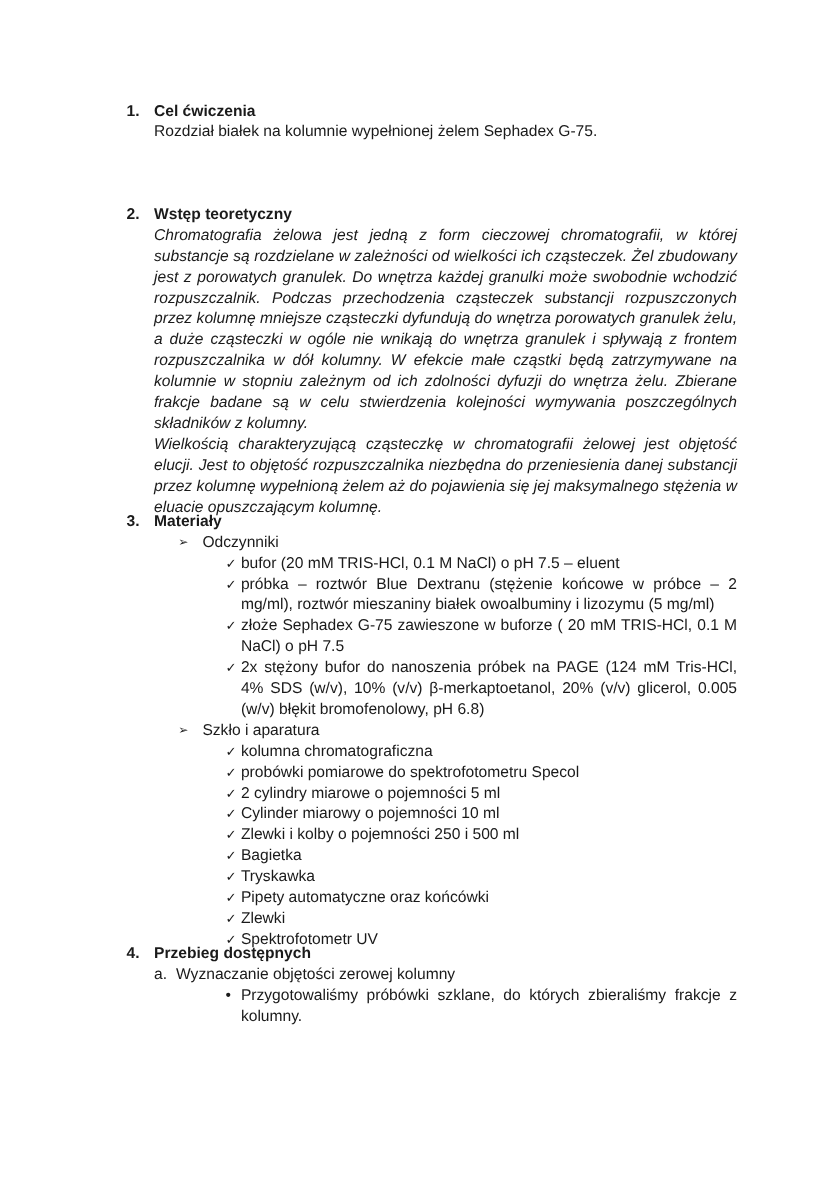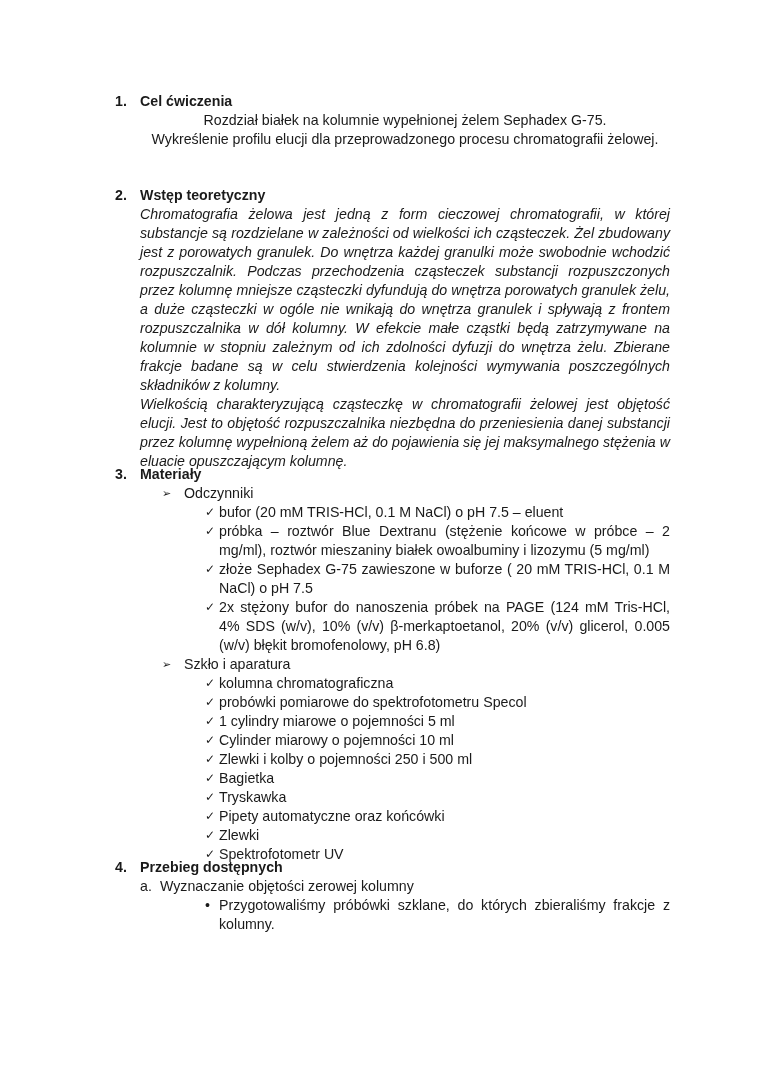--- a/index.html
+++ b/index.html
@@ -8,21 +8,21 @@
     font-family: "Liberation Sans", "DejaVu Sans", sans-serif;
     color: #1a1a1a;
     font-size: 14.2px;
   }
   .page { position: absolute; left: 0; top: 0; width: 760px; height: 1075px; }
   .sec { position: absolute; left: 115px; width: 555px; }
   .sec-head { display: flex; font-weight: bold; line-height: 19px; height: 19px; }
   .sec-num { width: 25px; flex: none; }
   .body-text { margin-left: 25px; line-height: 19px; }
   .justify { text-align: justify; text-align-last: left; font-style: italic; }
-  .line { line-height: 19px; white-space: nowrap; text-align: center; }
+  .line { line-height: 19px; white-space: nowrap; }
   .sub { margin-left: 47px; display: flex; line-height: 19px; }
   .arrow { width: 22px; flex: none; font-size: 11px; }
   .chk-item { margin-left: 90px; display: flex; line-height: 19px; }
   .chk { width: 14px; flex: none; font-size: 12px; }
   .chk-text { flex: 1; text-align: justify; text-align-last: left; }
   .alpha-item { margin-left: 25px; display: flex; line-height: 19px; }
   .alpha-lbl { width: 20px; flex: none; }
   .bullet-item { margin-left: 90px; display: flex; line-height: 19px; }
   .dot { width: 14px; flex: none; }
   sub { font-size: 9px; vertical-align: -2px; line-height: 0; }
@@ -32,21 +32,20 @@
 
 <div class="page">
 
   <div class="sec" style="top:92px;">
     <div class="sec-head">
       <span class="sec-num">1.</span>
       <span>Cel ćwiczenia</span>
     </div>
     <div class="body-text">
       <div class="line">Rozdział białek na kolumnie wypełnionej żelem Sephadex G-75.</div>
-      <div class="line">Wykreślenie profilu elucji dla przeprowadzonego procesu chromatografii żelowej.</div>
     </div>
   </div>
 
   <div class="sec" style="top:186px;">
     <div class="sec-head">
       <span class="sec-num">2.</span>
       <span>Wstęp teoretyczny</span>
     </div>
     <div class="body-text justify">Chromatografia żelowa jest jedną z form cieczowej chromatografii, w której substancje są rozdzielane w zależności od wielkości ich cząsteczek. Żel zbudowany jest z porowatych granulek. Do wnętrza każdej granulki może swobodnie wchodzić rozpuszczalnik. Podczas przechodzenia cząsteczek substancji rozpuszczonych przez kolumnę mniejsze cząsteczki dyfundują do wnętrza porowatych granulek żelu, a duże cząsteczki w ogóle nie wnikają do wnętrza granulek i spływają z frontem rozpuszczalnika w dół kolumny. W efekcie małe cząstki będą zatrzymywane na kolumnie w stopniu zależnym od ich zdolności dyfuzji do wnętrza żelu. Zbierane frakcje badane są w celu stwierdzenia kolejności wymywania poszczególnych składników z kolumny.</div>
     <div class="body-text justify">Wielkością charakteryzującą cząsteczkę w chromatografii żelowej jest objętość elucji. Jest to objętość rozpuszczalnika niezbędna do przeniesienia danej substancji przez kolumnę wypełnioną żelem aż do pojawienia się jej maksymalnego stężenia w eluacie opuszczającym kolumnę.</div>
@@ -86,21 +85,21 @@
     <div class="chk-item">
         <span class="chk">✓</span>
         <span class="chk-text">kolumna chromatograficzna</span>
       </div>
     <div class="chk-item">
         <span class="chk">✓</span>
         <span class="chk-text">probówki pomiarowe do spektrofotometru Specol</span>
       </div>
     <div class="chk-item">
         <span class="chk">✓</span>
-        <span class="chk-text">1 cylindry miarowe o pojemności 5 ml</span>
+        <span class="chk-text">2 cylindry miarowe o pojemności 5 ml</span>
       </div>
     <div class="chk-item">
         <span class="chk">✓</span>
         <span class="chk-text">Cylinder miarowy o pojemności 10 ml</span>
       </div>
     <div class="chk-item">
         <span class="chk">✓</span>
         <span class="chk-text">Zlewki i kolby o pojemności 250 i 500 ml</span>
       </div>
     <div class="chk-item">

